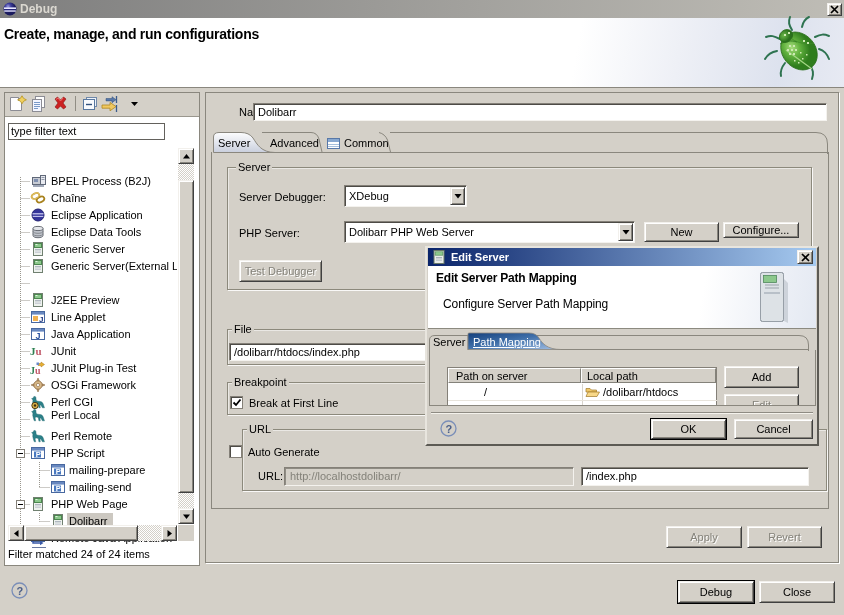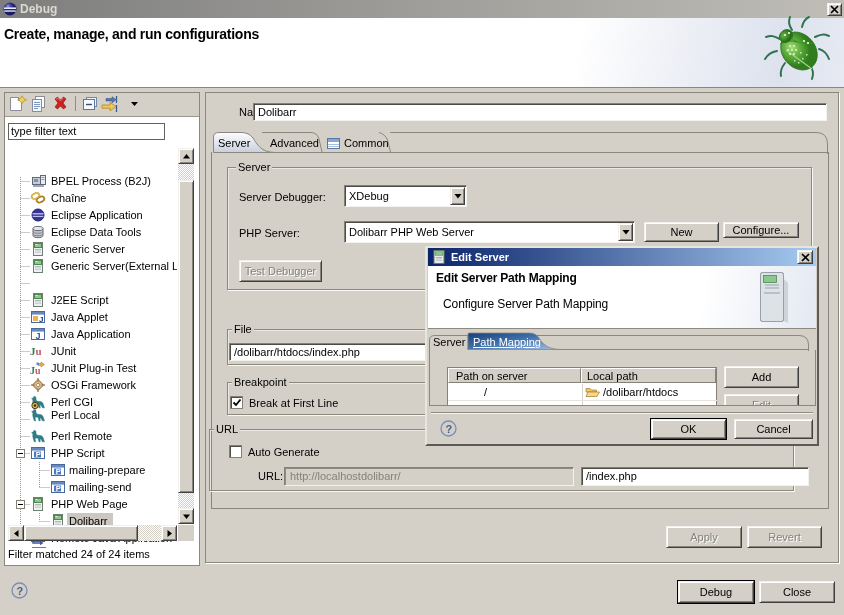--- a/index.html
+++ b/index.html
@@ -244,32 +244,32 @@
 <div class="trow" style="top:151px;">
 <svg class="ticon" style="left:25px;" width="16" height="16" viewBox="0 0 16 16">
         <g>
           <rect x="3.5" y="1.5" width="9" height="13" fill="#eef2ee" stroke="#708070"></rect>
           <rect x="4.5" y="2.5" width="7" height="4" fill="#8cc88c" stroke="#4c8850"></rect>
           <path d="M5.5 3.5 h2" stroke="#e0f4e0" stroke-width="1"></path>
           <rect x="5" y="8" width="6" height="1.4" fill="#b0b8c0"></rect>
           <rect x="5" y="10.5" width="6" height="1.4" fill="#c8ccd4"></rect>
         </g>
       </svg>
-<div class="tlbl" style="left:46px;">J2EE Script</div>
+<div class="tlbl" style="left:46px;">J2EE Preview</div>
 </div>
 <div class="trow" style="top:168px;">
 <svg class="ticon" style="left:25px;" width="16" height="16" viewBox="0 0 16 16">
         <g>
           <rect x="1.5" y="2.5" width="13" height="11" fill="#fff" stroke="#4868a0"></rect>
           <rect x="2" y="3" width="12" height="2.6" fill="#6888c0"></rect>
           <rect x="3" y="7" width="5" height="5" fill="#f0b050"></rect>
           <text x="9" y="12.5" font-size="8" font-weight="bold" fill="#203880" font-family="Liberation Sans">J</text>
         </g>
       </svg>
-<div class="tlbl" style="left:46px;">Java Applet</div>
+<div class="tlbl" style="left:46px;">Line Applet</div>
 </div>
 <div class="trow" style="top:185px;">
 <svg class="ticon" style="left:25px;" width="16" height="16" viewBox="0 0 16 16">
         <g>
           <rect x="1.5" y="2.5" width="13" height="11" fill="#fff" stroke="#4868a0"></rect>
           <rect x="2" y="3" width="12" height="2.6" fill="#6888c0"></rect>
           <text x="5.5" y="12.8" font-size="9" font-weight="bold" fill="#2850a0" font-family="Liberation Sans">J</text>
         </g>
       </svg>
 <div class="tlbl" style="left:46px;">Java Application</div>
@@ -511,21 +511,21 @@
 
 <div class="group" style="left:227px;top:382px;width:585px;height:33px;">
     <span class="glabel" style="left:4px;">Breakpoint</span>
   </div>
 <div class="abs" style="left:230px;top:396px;width:13px;height:13px;background:#fff;border:1px solid #848078;box-shadow:inset 1px 1px 0 #4d4b46;"></div>
 <svg class="abs" style="left:232px;top:398px;" width="10" height="10" viewBox="0 0 10 10">
     <path d="M1.5 4.5 L4 7 L8.5 1.5" fill="none" stroke="#000" stroke-width="1.8"></path>
   </svg>
 <div class="abs" style="left:249px;top:397px;">Break at First Line</div>
 
-<div class="group" style="left:209px;top:429px;width:585px;height:62px;">
+<div class="group" style="left:242px;top:429px;width:585px;height:62px;">
     <span class="glabel" style="left:4px;">URL</span>
   </div>
 <div class="abs" style="left:229px;top:445px;width:13px;height:13px;background:#fff;border:1px solid #848078;box-shadow:inset 1px 1px 0 #4d4b46;"></div>
 <div class="abs" style="left:248px;top:446px;">Auto Generate</div>
 <div class="abs" style="left:258px;top:470px;">URL:</div>
 <div class="abs" style="left:284px;top:467px;width:290px;height:19px;background:#d4d0c8;border:1px solid;border-color:#848078 #f4f2ee #f4f2ee #848078;box-shadow:inset 1px 1px 0 #8e8b83;">
     <div class="abs" style="left:5px;top:2px;color:#84827a;">http://localhostdolibarr/</div>
   </div>
 <div class="sunken" style="left:581px;top:467px;width:228px;height:19px;">
     <div class="txt">/index.php</div>

